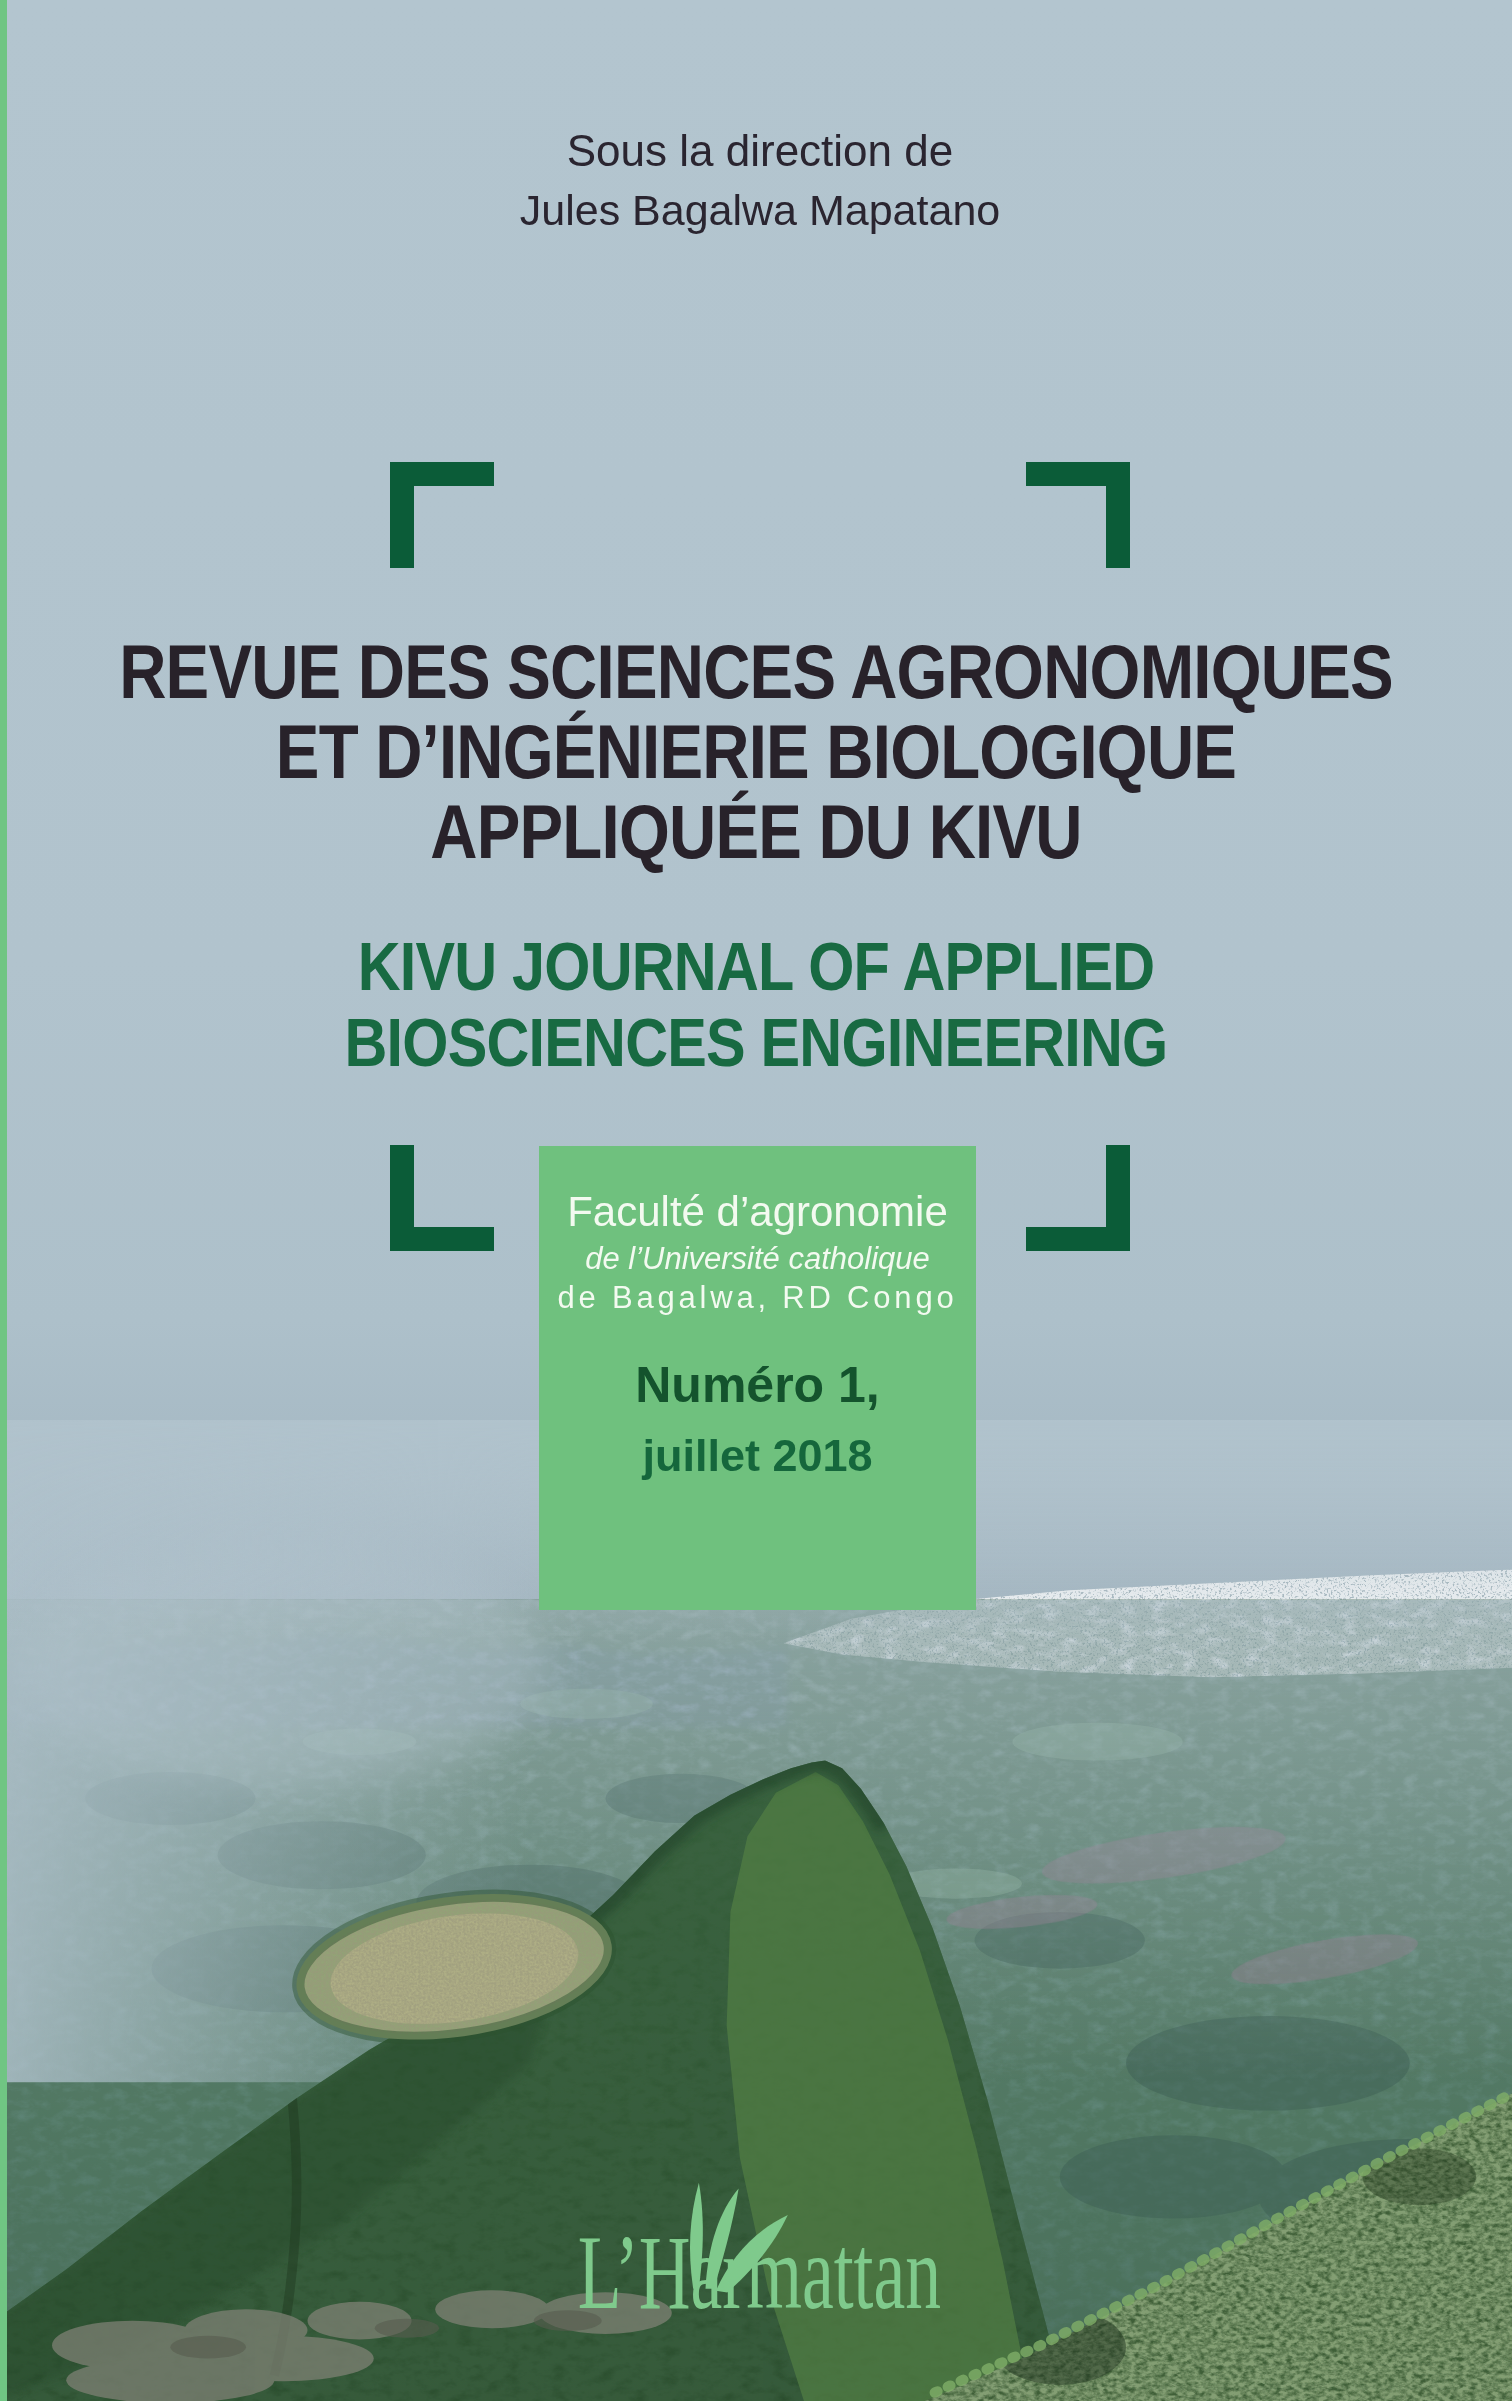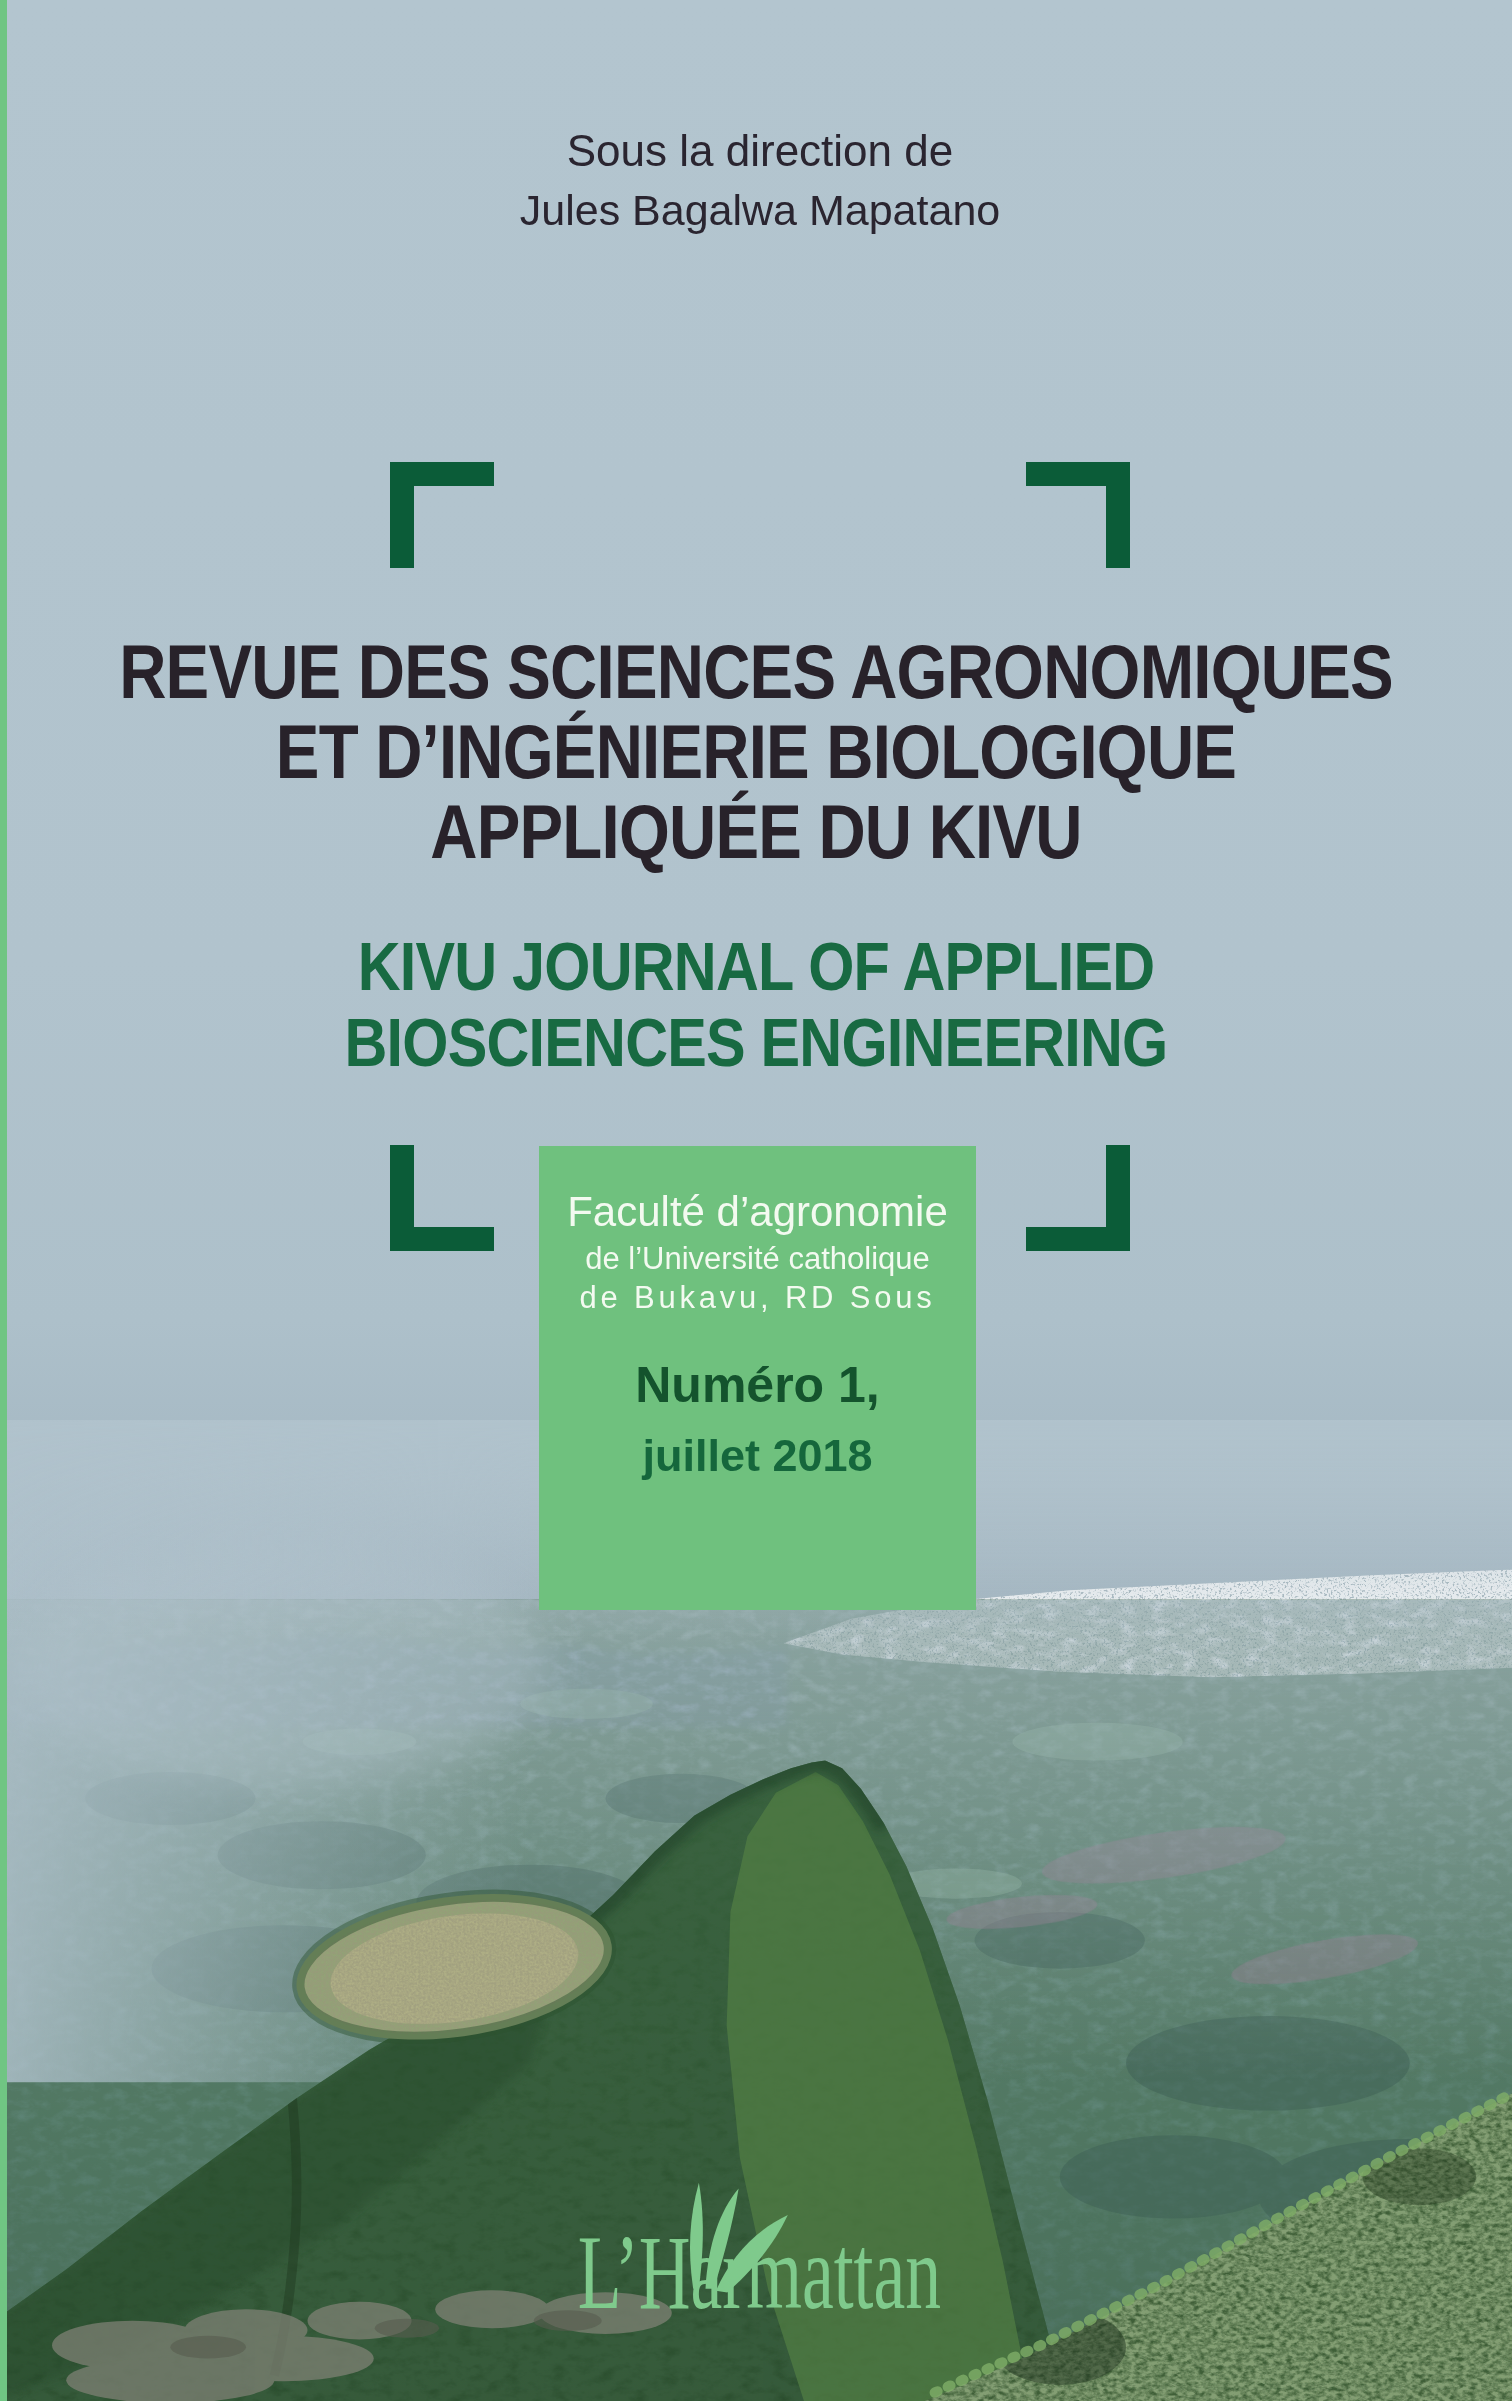--- a/index.html
+++ b/index.html
@@ -19,21 +19,21 @@
   .bracket.br{left:1026px;top:1145px;border-bottom-width:24px;border-right-width:24px;}
   .title-fr{position:absolute;left:0;top:632px;width:1512px;text-align:center;z-index:3;
     color:#28222a;font-size:76px;line-height:80px;font-weight:bold;
     transform:scaleX(0.86);transform-origin:50% 0;letter-spacing:-0.9px;}
   .title-en{position:absolute;left:0;top:929px;width:1512px;text-align:center;z-index:3;
     color:#186a42;font-size:69px;line-height:76px;font-weight:bold;
     transform:scaleX(0.86);transform-origin:50% 0;letter-spacing:-0.9px;}
   .issue-box{position:absolute;left:539px;top:1146px;width:437px;height:464px;background:#6fc17e;
     z-index:3;text-align:center;box-sizing:border-box;padding-top:42px;}
   .aff1{font-size:42px;color:#f3faf0;line-height:1.12;}
-  .aff2{font-size:31px;color:#f3faf0;line-height:1.18;margin-top:5.7px;}
+  .aff2{font-size:31px;color:#f3faf0;line-height:1.18;margin-top:5.7px;font-style:italic;}
   .aff3{font-size:31px;color:#f3faf0;line-height:1.18;margin-top:2.8px;letter-spacing:3.8px;}
   .issue-number{font-size:50px;color:#14532d;font-weight:bold;margin-top:42px;line-height:1.05;}
   .issue-date{font-size:45px;color:#15673c;font-weight:bold;line-height:1.1;margin-top:20px;}
   .landscape{position:absolute;left:0;top:1420px;width:1512px;height:982px;z-index:1;}
   .logo{position:absolute;left:555px;top:2179px;width:407px;height:142px;z-index:2;}
 </style>
 </head>
 <body>
 
 <svg class="landscape" viewBox="0 1500 1598 1038" preserveAspectRatio="none" aria-hidden="true">
@@ -218,17 +218,17 @@
 </div>
 
 <div class="title-en">
   <div>KIVU JOURNAL OF APPLIED</div>
   <div>BIOSCIENCES ENGINEERING</div>
 </div>
 
 <div class="issue-box">
   <div class="aff1">Faculté d’agronomie</div>
   <div class="aff2">de l’Université catholique</div>
-  <div class="aff3">de Bukavu, RD Sous</div>
+  <div class="aff3">de Bagalwa, RD Congo</div>
   <div class="issue-number">Numéro 1,</div>
   <div class="issue-date">juillet 2018</div>
 </div>
 
 
 </body></html>

